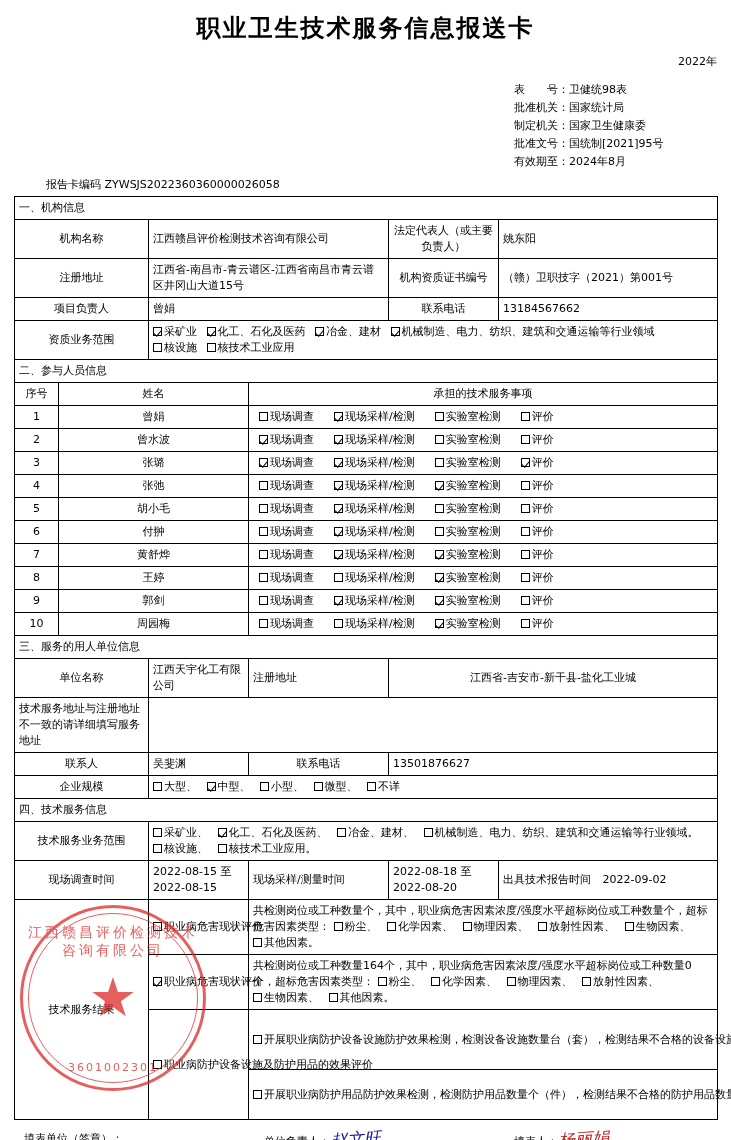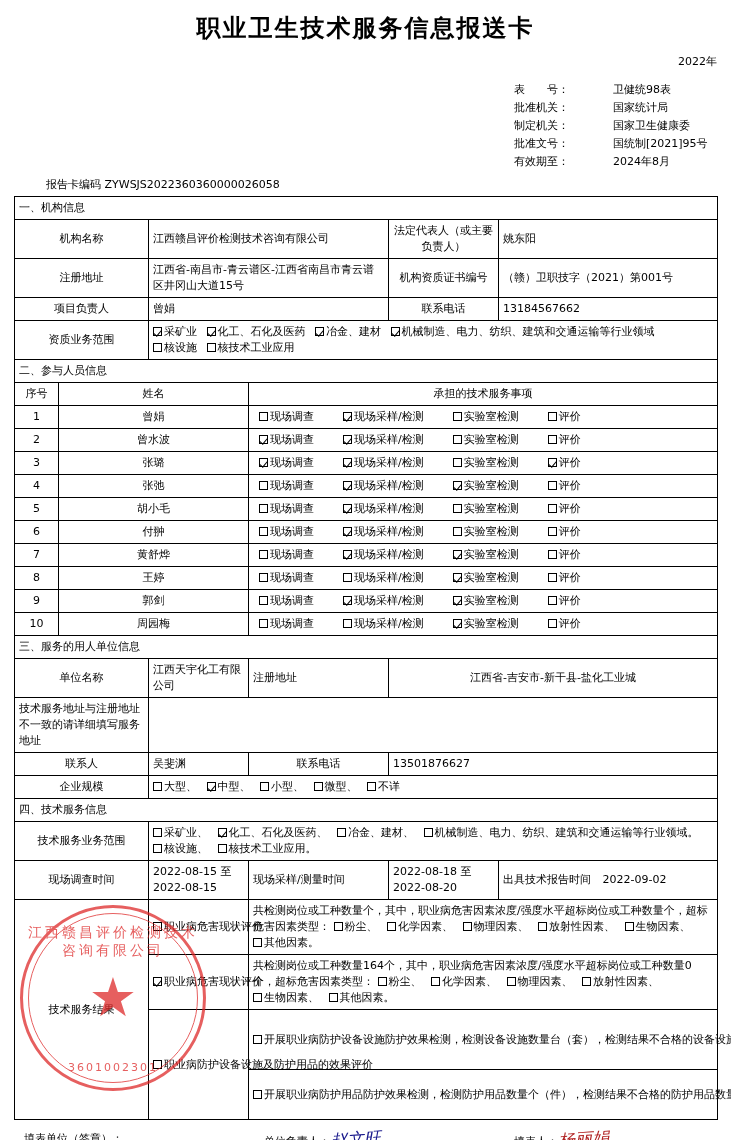--- a/index.html
+++ b/index.html
@@ -28,21 +28,21 @@
     font-size: 11px;
     margin-top: 10px;
   }
 
   .meta-block {
     margin-top: 12px;
     margin-left: 500px;
     font-size: 11px;
     line-height: 18px;
   }
-  .meta-row { display: flex; gap: 44px; }
+  .meta-row { display: flex; }
   .meta-label { white-space: pre; }
   .meta-value { }
 
   .card-code {
     margin-top: 6px;
     margin-left: 32px;
     font-size: 11px;
   }
   .card-code .code { letter-spacing: 0px; }
 
@@ -80,21 +80,21 @@
   .cb.checked .box::after {
     content: "";
     position: absolute;
     left: 1px; top: 0px;
     width: 4px; height: 7px;
     border-right: 1.4px solid #000;
     border-bottom: 1.4px solid #000;
     transform: rotate(40deg);
   }
 
-  .person-opts { display: flex; gap: 23px; justify-content: flex-start; padding-left: 6px; }
+  .person-opts { display: flex; gap: 14px; justify-content: flex-start; padding-left: 6px; }
 
   .sec-title { padding-left: 8px; }
 
   
   .stamp {
     position: absolute;
     left: 20px;
     top: 893px;
     width: 186px;
     height: 186px;

